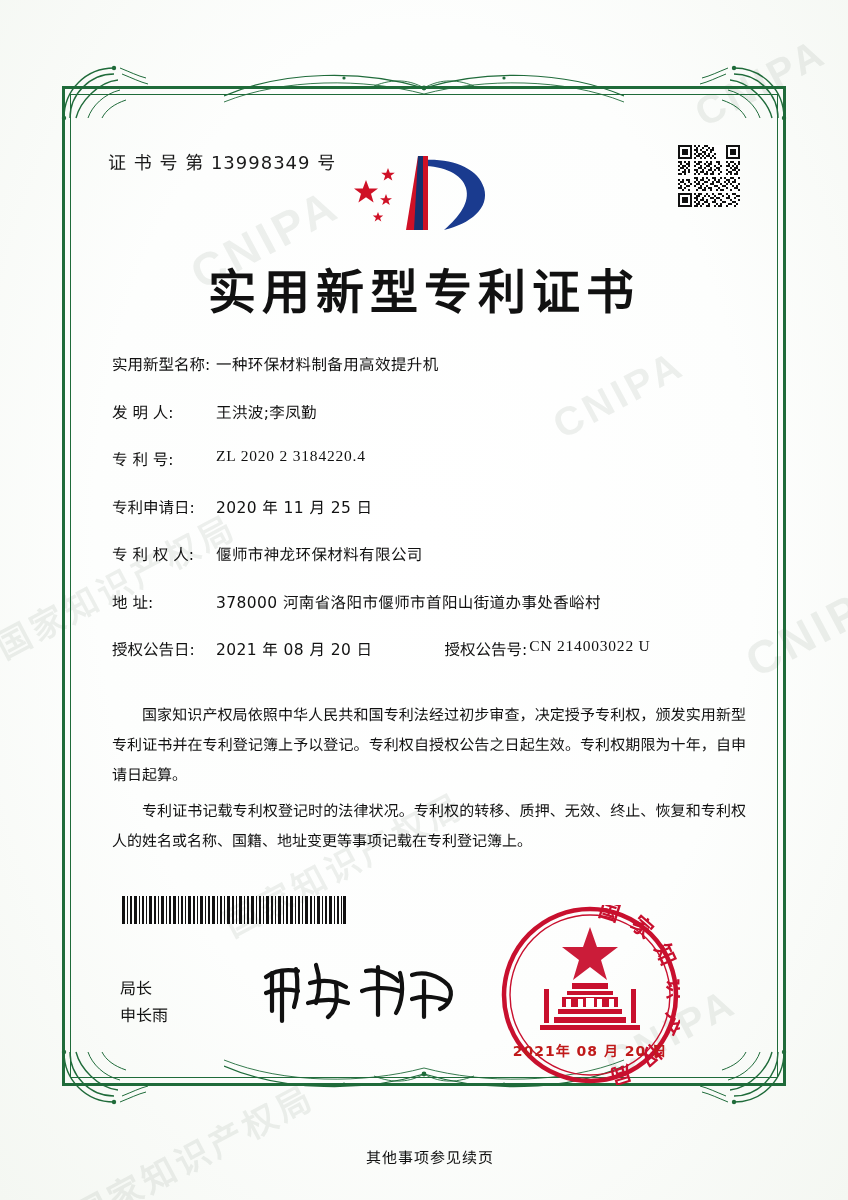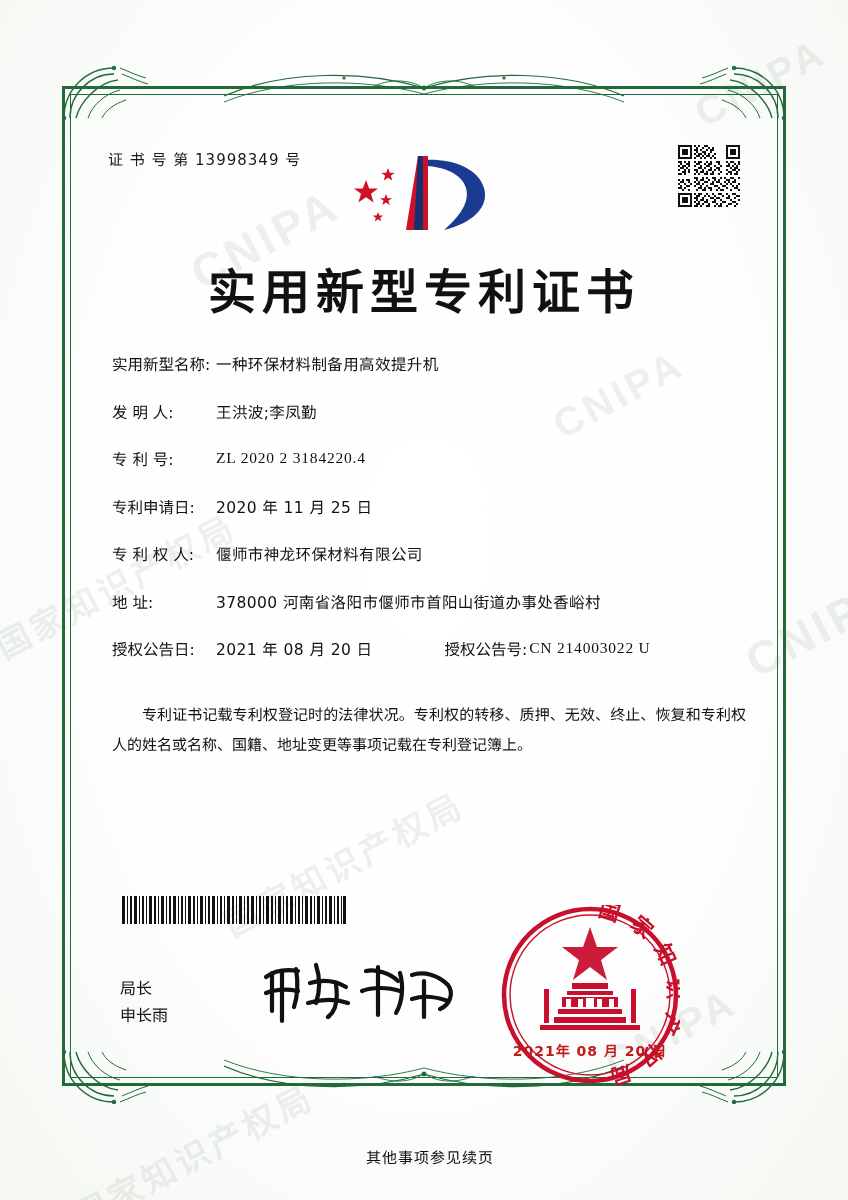--- a/index.html
+++ b/index.html
@@ -82,21 +82,21 @@
     position: absolute;
     left: 224px; top: 1056px;
     width: 400px; height: 40px;
     transform: scaleY(-1);
   }
 
   
   .cert-no {
     position: absolute;
     left: 108px; top: 148px;
-    font-size: 15px;
+    font-size: 18px;
     letter-spacing: 1px;
     font-family: "DejaVu Sans", "Liberation Sans", sans-serif;
     color: #1a1a1a;
   }
 
   .qr {
     position: absolute;
     right: 108px; top: 145px;
     width: 62px; height: 62px;
   }
@@ -123,21 +123,21 @@
 
   
   .fields {
     position: absolute;
     left: 112px;
     top: 352px;
     width: 630px;
   }
   .frow {
     display: flex;
-    align-items: center;
+    align-items: flex-start;
     margin-bottom: 25.5px;
     font-size: 15.5px;
     font-family: "DejaVu Sans", sans-serif;
     color: #111;
   }
   .flabel {
     width: 104px;
     flex: 0 0 104px;
     letter-spacing: 0px;
     white-space: nowrap;
@@ -625,20 +625,21 @@
     </div>
     <div class="frow two">
       <div class="flabel">授权公告日:</div>
       <div class="fvalue">2021 年 08 月 20 日</div>
       <div class="flabel2">授权公告号:</div>
       <div class="fvalue mono" style="margin-left:2px;">CN 214003022 U</div>
     </div>
   </div>
 
   <div class="paras">
+    <p>国家知识产权局依照中华人民共和国专利法经过初步审查，决定授予专利权，颁发实用新型专利证书并在专利登记簿上予以登记。专利权自授权公告之日起生效。专利权期限为十年，自申请日起算。</p>
     <p>专利证书记载专利权登记时的法律状况。专利权的转移、质押、无效、终止、恢复和专利权人的姓名或名称、国籍、地址变更等事项记载在专利登记簿上。</p>
   </div>
 
   <div class="barcode">
     <svg width="224" height="28" viewBox="0 0 224 28" shape-rendering="crispEdges">
       <rect width="224" height="28" fill="#ffffff" opacity="0"></rect>
       <g fill="#111">
         <rect x="0" y="0" width="3" height="28"></rect>
           <rect x="5" y="0" width="1" height="28"></rect>
         <rect x="8" y="0" width="2" height="28"></rect>

